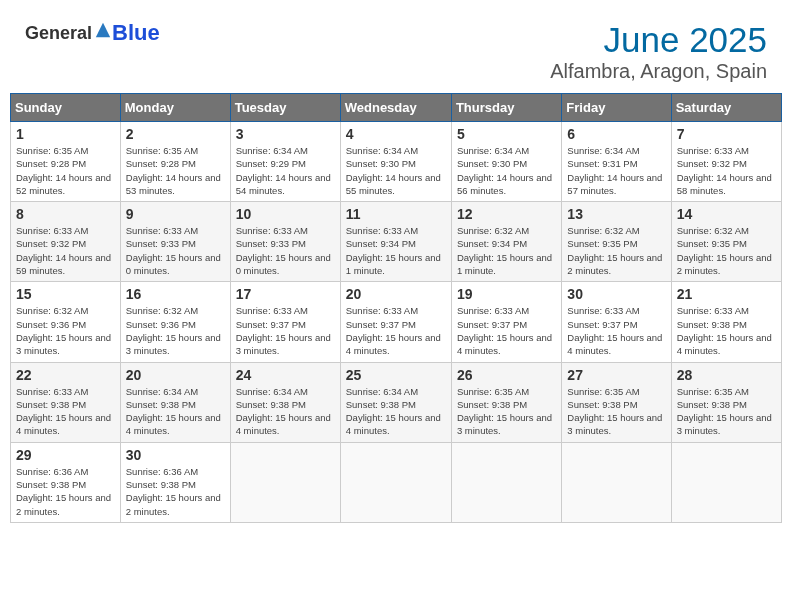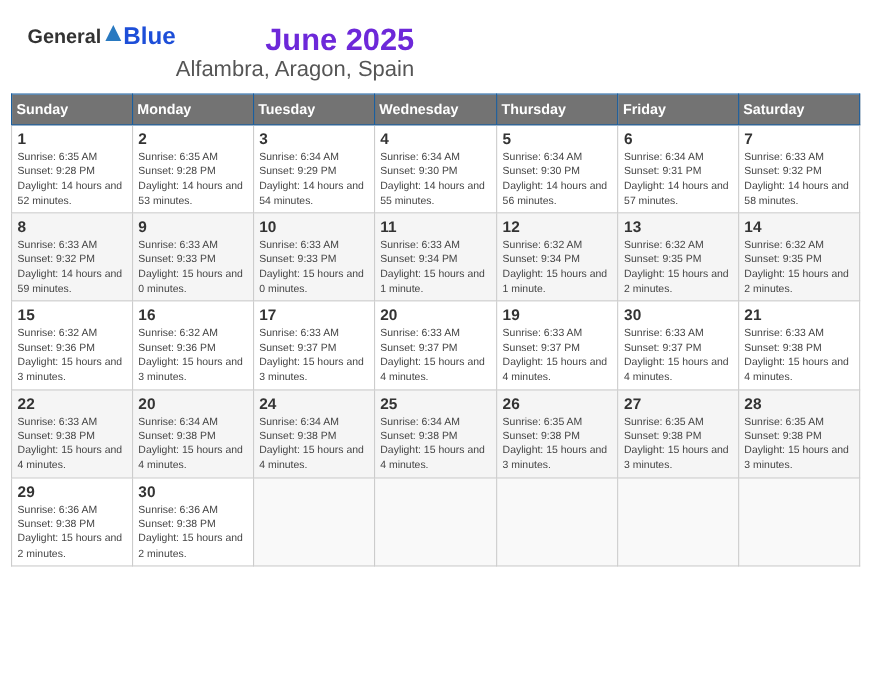--- a/index.html
+++ b/index.html
@@ -5,20 +5,21 @@
     * { box-sizing: border-box; margin: 0; padding: 0; }
     body {
       font-family: Arial, sans-serif;
       background: #fff;
       width: 792px;
       min-height: 612px;
       padding: 10px;
     }
     .header {
       display: flex;
+      justify-content: space-between;
       align-items: flex-start;
       padding: 10px 15px 5px 15px;
     }
     .logo {
       display: flex;
       align-items: center;
     }
     .logo-text-general {
       font-size: 18px;
       font-weight: bold;
@@ -32,23 +33,23 @@
     .logo-icon {
       width: 18px;
       height: 18px;
       margin-left: 2px;
       margin-top: -8px;
     }
     .title-section {
       text-align: right;
     }
     .month-title {
-      font-size: 28px;
-      font-weight: bold;
-      color: #6d28d9;
+      font-size: 35px;
+      font-weight: normal;
+      color: #0369a1;
     }
     .location-title {
       font-size: 20px;
       color: #555;
     }
     .calendar {
       width: 100%;
       border-collapse: collapse;
       margin-top: 5px;
     }

